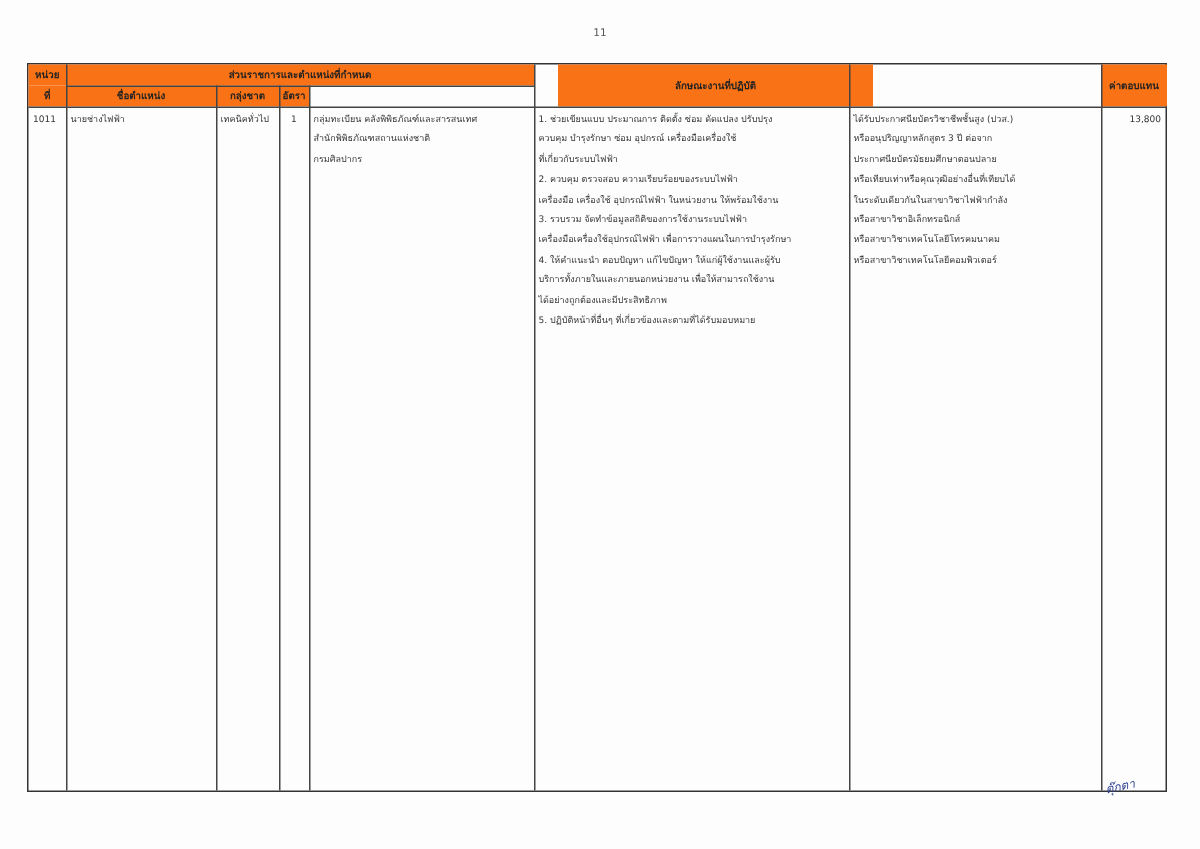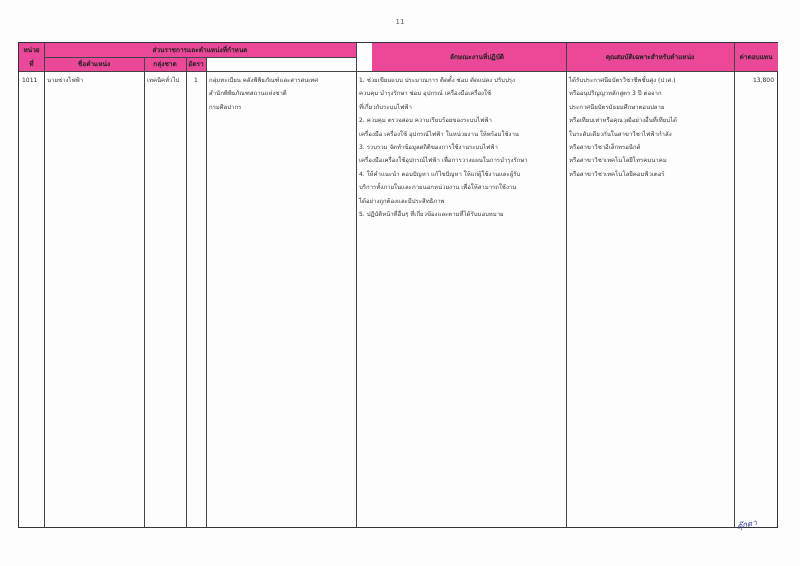--- a/index.html
+++ b/index.html
@@ -3,41 +3,40 @@
 <meta charset="utf-8">
 <style>
   html, body { margin: 0; padding: 0; }
   body {
     width: 800px; height: 566px; background: #fdfdfd; position: relative;
     font-family: "DejaVu Sans", sans-serif; color: #2a2a2a; overflow: hidden;
   }
   .page-num { position: absolute; top: 18px; left: 0; width: 800px; text-align: center; font-size: 7px; color: #555; }
   .frame { position: absolute; left: 18px; top: 42px; width: 760px; height: 486px; border: 1px solid #333; box-sizing: border-box; }
   .vline { position: absolute; top: 0; bottom: 0; width: 0; border-left: 1px solid #444; }
-  .hdr { position: absolute; background: #ec4899; box-sizing: border-box; font-size: 6.5px; font-weight: bold; color: #222; display: flex; align-items: center; justify-content: center; text-align: center; }
+  .hdr { position: absolute; background: #f97316; box-sizing: border-box; font-size: 6.5px; font-weight: bold; color: #222; display: flex; align-items: center; justify-content: center; text-align: center; }
   .hline { position: absolute; height: 0; border-top: 1px solid #444; }
   .cell { position: absolute; font-size: 6px; color: #333; line-height: 13.4px; }
   .cell.right { text-align: right; }
   .sig { position: absolute; left: 737px; top: 518px; font-size: 8px; color: #2b3d8f; font-style: italic; transform: rotate(-12deg); }
 </style>
 </head>
 <body>
 
 <div class="page-num">11</div>
 
 <div class="frame">
 
   <div class="hdr" style="left:0;top:0;width:25px;height:14px;">หน่วย</div>
   <div class="hdr" style="left:0;top:14px;width:25px;height:14px;">ที่</div>
   <div class="hdr" style="left:25px;top:0;width:312px;height:14px;">ส่วนราชการและตำแหน่งที่กำหนด</div>
   <div class="hdr" style="left:25px;top:14px;width:100px;height:14px;">ชื่อตำแหน่ง</div>
   <div class="hdr" style="left:125px;top:14px;width:42px;height:14px;">กลุ่งชาต</div>
   <div class="hdr" style="left:167px;top:14px;width:20px;height:14px;">อัตรา</div>
   <div class="hdr" style="left:337px;top:0;width:210px;height:28px;margin-left:16px;">ลักษณะงานที่ปฏิบัติ</div>
-  <div class="hdr" style="left:547px;top:0;width:168px;height:28px;">คุณสมบัติเฉพาะสำหรับตำแหน่ง</div>
   <div class="hdr" style="left:715px;top:0;width:44px;height:28px;">ค่าตอบแทน</div>
 
   <div class="hline" style="left:25px;width:312px;top:14px;"></div>
   <div class="hline" style="left:0;width:759px;top:28px;"></div>
   <div class="vline" style="left:25px;"></div>
   <div class="vline" style="left:125px;top:14px;"></div>
   <div class="vline" style="left:167px;top:14px;"></div>
   <div class="vline" style="left:187px;top:14px;"></div>
   <div class="vline" style="left:337px;"></div>
   <div class="vline" style="left:547px;"></div>

